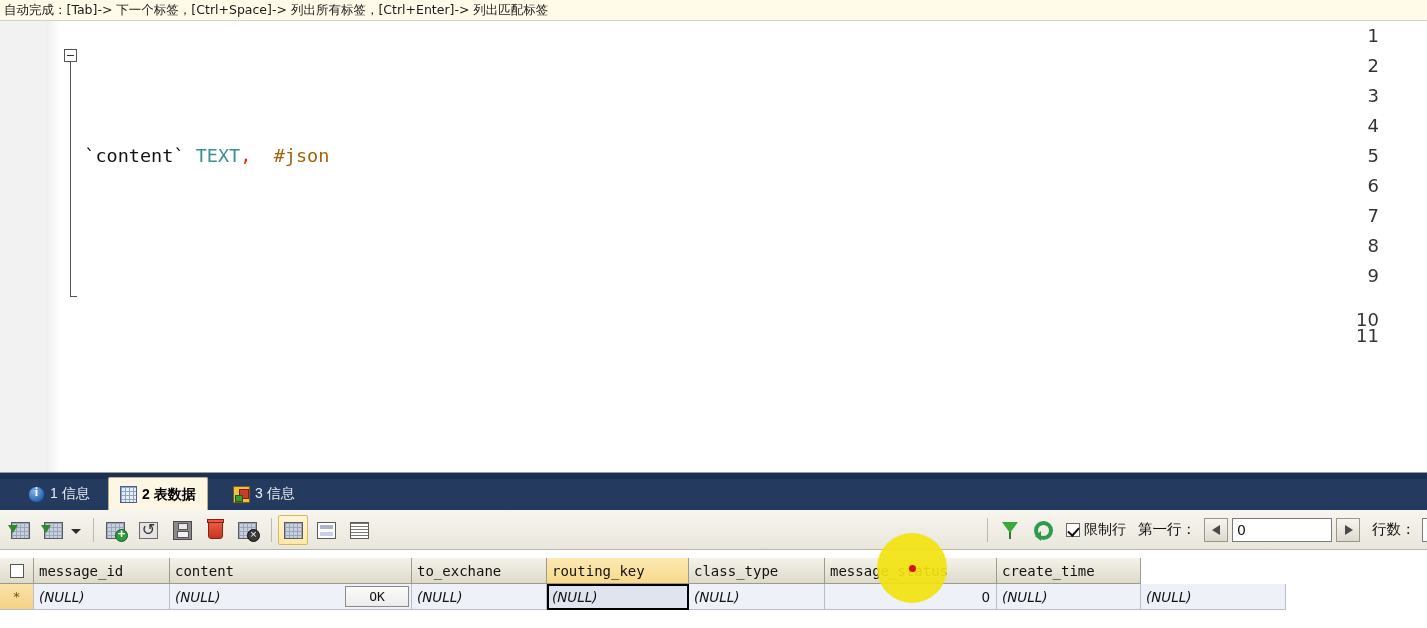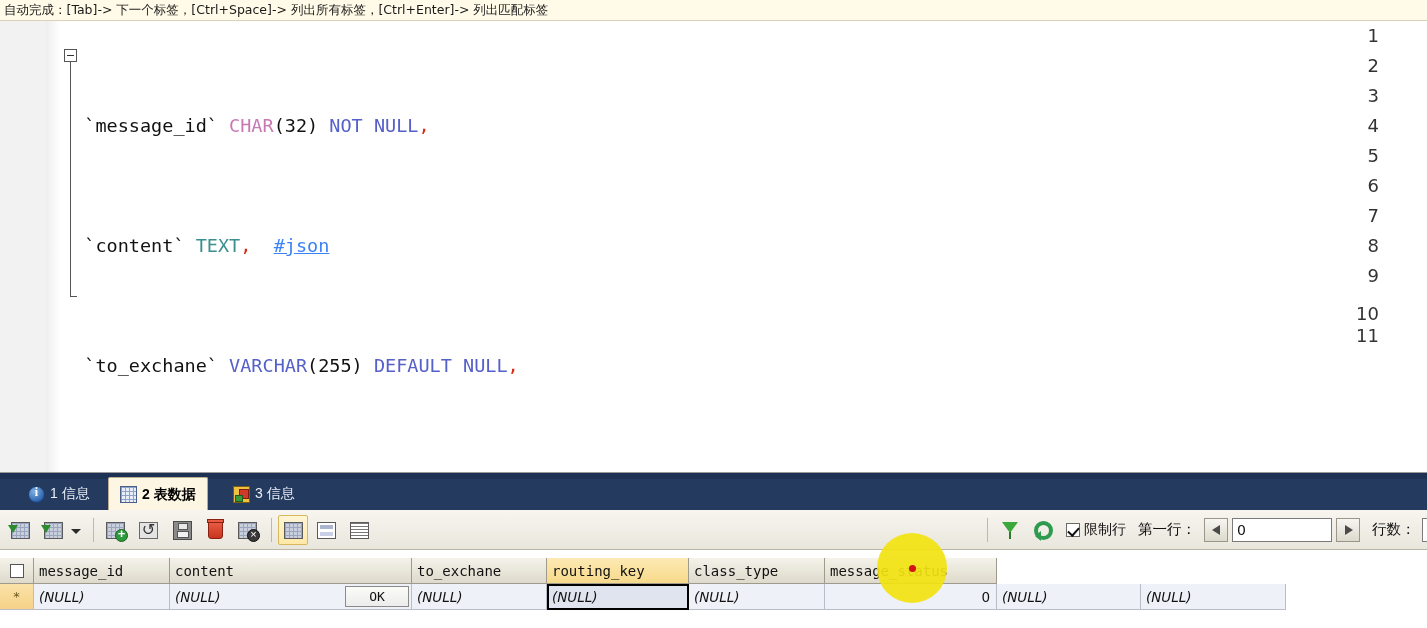--- a/index.html
+++ b/index.html
@@ -47,21 +47,21 @@
   .codearea{
     position:absolute;left:62px;top:0;right:0;height:451px;
     font-family:"DejaVu Sans Mono","Liberation Mono",monospace;
     font-size:18.5px;line-height:30px;white-space:pre;
     color:#111;
   }
   .cline{height:30px;white-space:pre;}
   .kw{color:#5560c8;}
   .typ{color:#c879b4;}
   .typ2{color:#3a8f8f;}
-  .cmt{color:#3b82f6;text-decoration:underline;}
+  .cmt{color:#a16207;}
   .punct{color:#111;}
   .comma{color:#d62a12;}
   .ident{color:#111;}
 
   
   .foldbox{
     position:absolute;left:64px;top:28px;width:13px;height:13px;
     border:1px solid #555;background:#fff;box-sizing:border-box;
   }
   .foldbox:before{
@@ -357,34 +357,32 @@
 
     <div class="lnum" style="top:0px">1</div>
     <div class="lnum" style="top:30px">2</div>
     <div class="lnum" style="top:60px">3</div>
     <div class="lnum" style="top:90px">4</div>
     <div class="lnum" style="top:120px">5</div>
     <div class="lnum" style="top:150px">6</div>
     <div class="lnum" style="top:180px">7</div>
     <div class="lnum" style="top:210px">8</div>
     <div class="lnum" style="top:240px">9</div>
-    <div class="lnum" style="top:278px">10</div>
+    <div class="lnum" style="top:284px">10</div>
     <div class="lnum" style="top:300px">11</div>
 
     <div class="foldbox"></div>
     <div class="foldline"></div>
     <div class="foldfoot"></div>
 
     <div class="codearea">
 
-      <div class="cline">  <span class="ident">`message_id`</span> <span class="typ">CHAR</span><span class="punct">(32)</span> <span class="kw">NOT</span> <span class="kw">NULL</span><span class="comma">,</span></div>
 
       <div class="cline">  <span class="ident">`content`</span> <span class="typ2">TEXT</span><span class="comma">,</span>  <span class="cmt">#json</span></div>
 
-      <div class="cline">  <span class="ident">`to_exchane`</span> <span class="kw">VARCHAR</span><span class="punct">(255)</span> <span class="kw">DEFAULT</span> <span class="kw">NULL</span><span class="comma">,</span></div>
 
       
 
       
 
       
 
       
 
       
@@ -483,20 +481,21 @@
     <div class="gridrow">
       <div class="hcell corner" style="width:34px">
         <span class="corner-box"></span>
       </div>
       <div class="hcell" style="width:136px">message_id</div>
       <div class="hcell" style="width:242px">content</div>
       <div class="hcell" style="width:135px">to_exchane</div>
       <div class="hcell selcol" style="width:142px">routing_key</div>
       <div class="hcell" style="width:136px">class_type</div>
       <div class="hcell" style="width:172px">message_status</div>
+      <div class="hcell" style="width:144px">create_time</div>
     </div>
 
     <div class="gridrow">
       <div class="dcell rownum" style="width:34px">*</div>
       <div class="dcell" style="width:136px">(NULL)</div>
       <div class="dcell" style="width:242px">
         <span>(NULL)</span>
         <span class="okbtn">OK</span>
       </div>
       <div class="dcell" style="width:135px">(NULL)</div>

